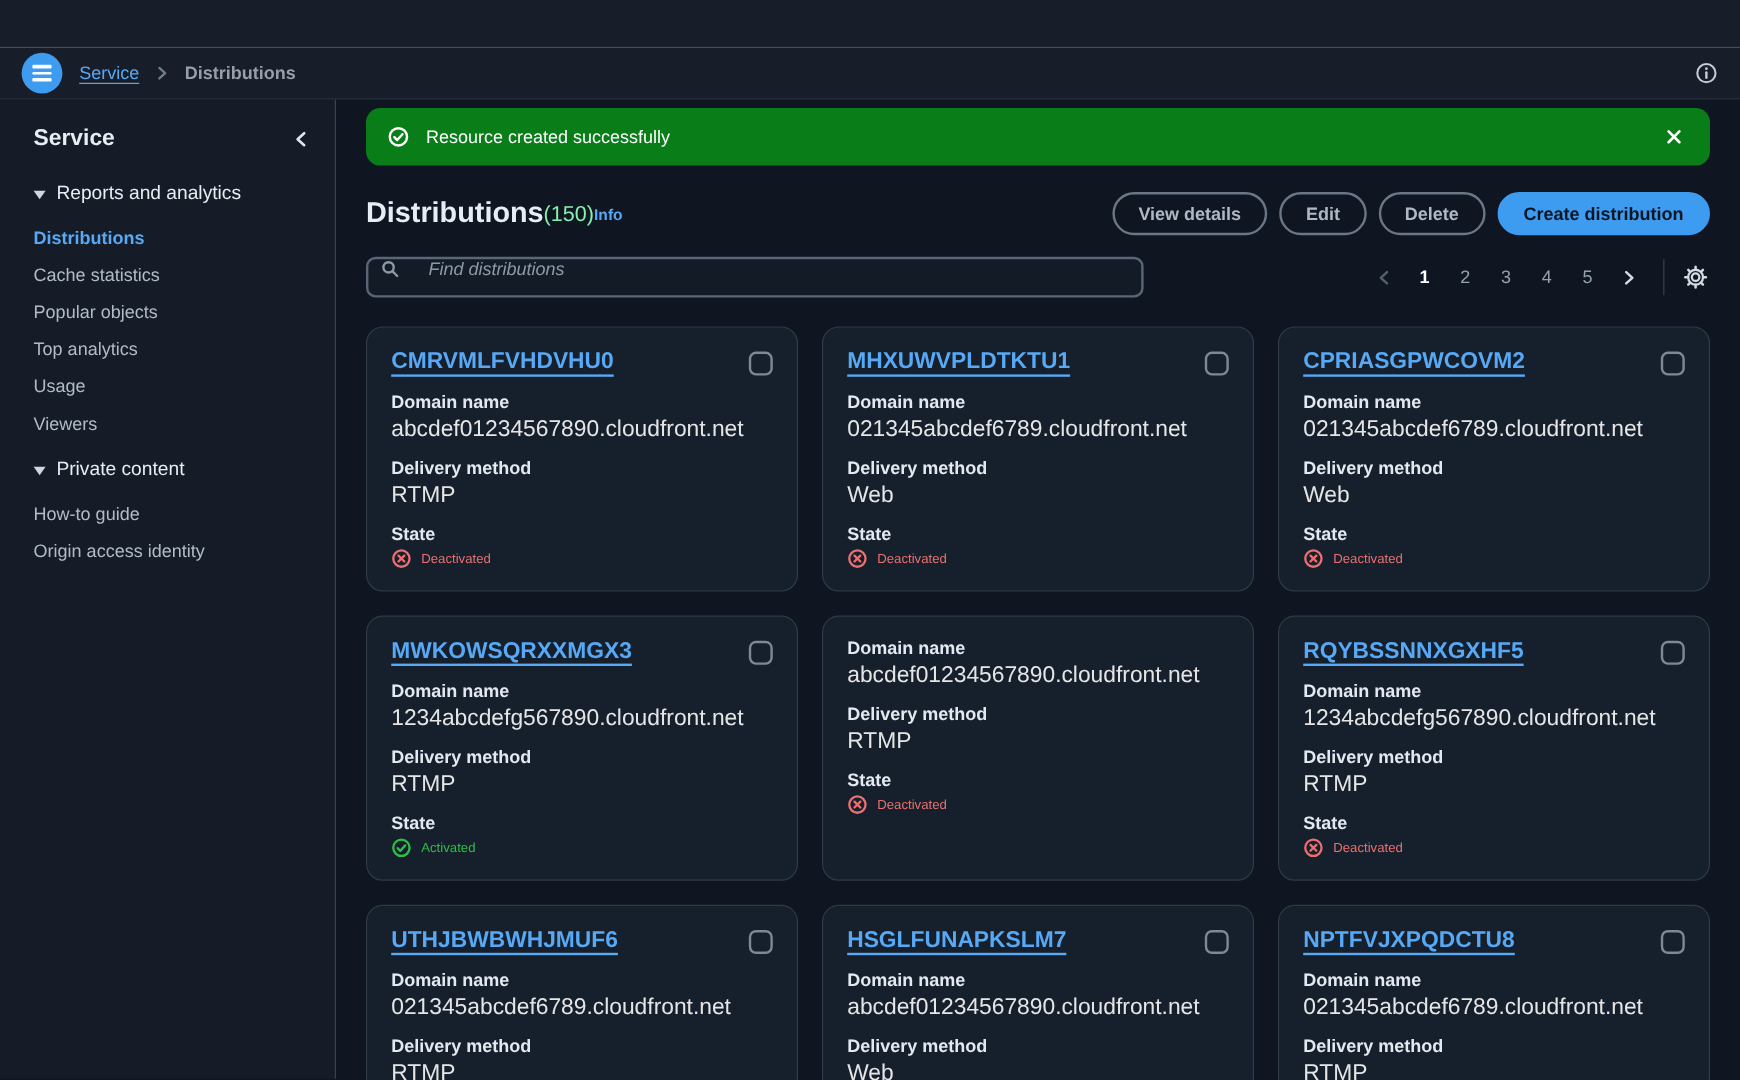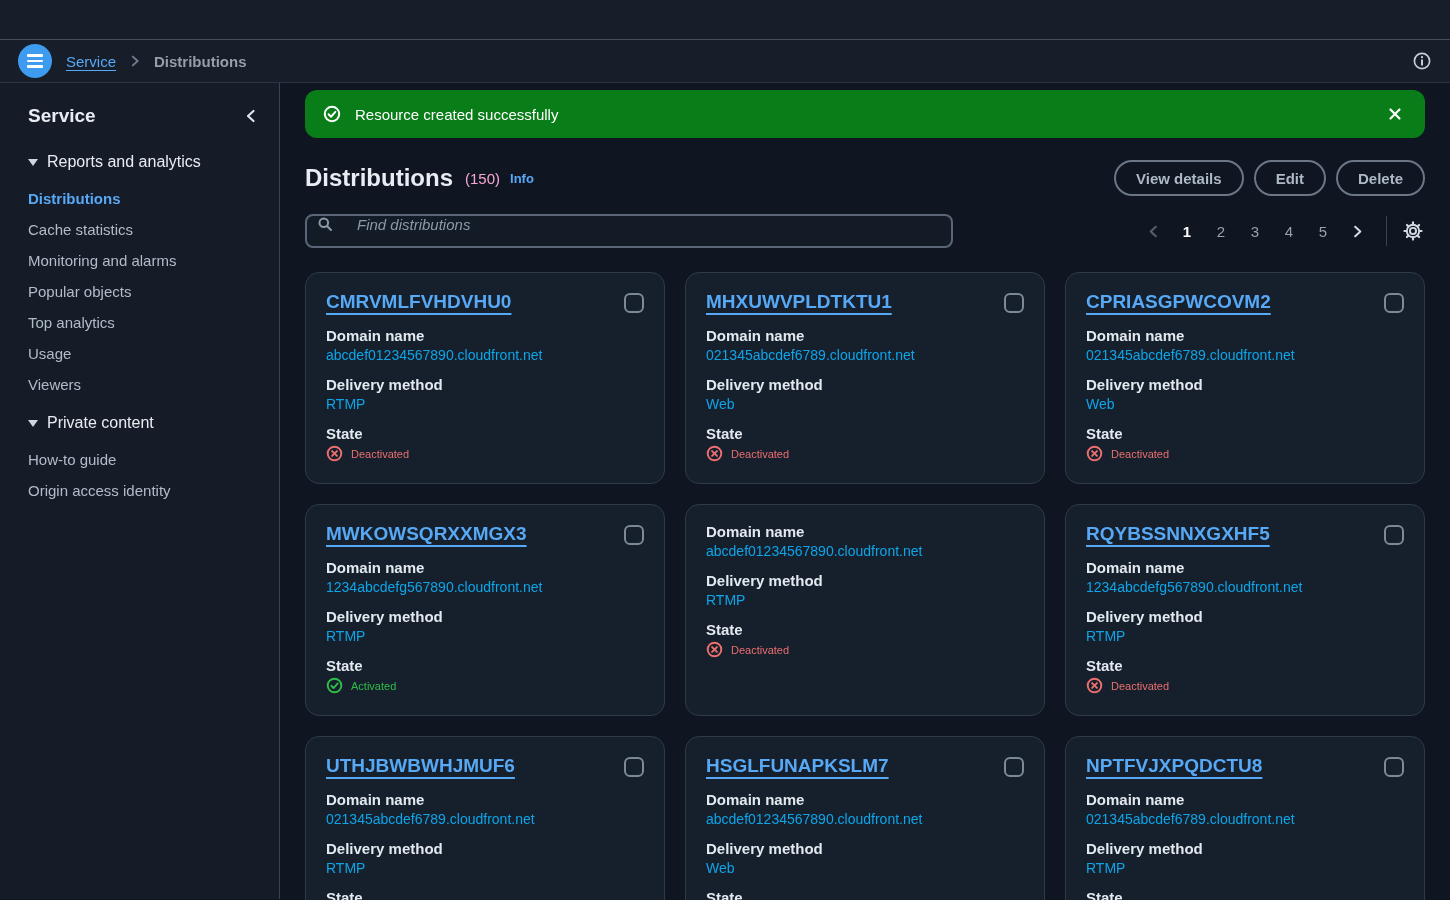--- a/index.html
+++ b/index.html
@@ -51,22 +51,22 @@
   .flashbar {
     background:#087d18; border-radius:12px; height:48px; display:flex; align-items:center;
     padding:0 18px; gap:14px; color:#fff; margin-bottom:22px;
   }
   .flash-msg { font-size:15px; flex:1; }
   .flash-close { background:none; border:none; color:#fff; cursor:pointer; padding:4px; }
 
   
   .header-row { display:flex; align-items:center; margin-bottom:18px; }
   .page-title { font-size:24px; font-weight:bold; color:#e8edf3; }
-  .page-count { font-size:15px; color:#f9a8d4; font-weight:normal; margin-left:12px; }
-  .info-link { font-size:13px; font-weight:bold; color:#57a8f5; margin-left:10px; cursor:pointer; }
+  .page-count { font-size:18px; color:#86efac; font-weight:normal; margin-left:0; }
+  .info-link { font-size:13px; font-weight:bold; color:#57a8f5; cursor:pointer; }
   .header-actions { margin-left:auto; display:flex; gap:10px; }
   .btn {
     height:36px; padding:0 20px; border-radius:18px; background:transparent;
     border:2px solid #6b7686; color:#aeb8c6; font-size:15px; font-weight:bold;
     font-family:inherit; cursor:pointer;
   }
   .btn-primary { background:#3d9bf0; border-color:#3d9bf0; color:#0b1623; }
 
   
   .toolbar-row { display:flex; align-items:center; margin-bottom:24px; }
@@ -100,21 +100,21 @@
   .card-title {
     font-size:19px; font-weight:bold; color:#57a8f5; text-decoration:underline;
     text-underline-offset:5px; text-decoration-thickness:2px; cursor:pointer;
   }
   .checkbox {
     width:20px; height:20px; border:2px solid #7d8998; border-radius:6px;
     background:transparent; cursor:pointer; flex:0 0 auto; margin-top:2px;
   }
   .field { margin-bottom:13px; }
   .field-label { font-size:15px; font-weight:bold; color:#e3e9f0; margin-bottom:3px; }
-  .field-value { font-size:14px; color:#0ea5e9; }
+  .field-value { font-size:19px; color:#e5e5e5; }
   .status { display:flex; align-items:center; gap:8px; font-size:11px; }
   .status[data-status="activated"] { color:#2fbd47; }
   .status[data-status="deactivated"] { color:#eb6f6f; }
 </style>
 </head>
 <body>
 
 <svg class="hidden-defs" xmlns="http://www.w3.org/2000/svg">
   <defs>
     <symbol id="i-circle-check" viewBox="0 0 16 16">
@@ -201,21 +201,20 @@
       </button>
     </div>
 
     <div class="side-section">
       <div class="side-section-head">
         <span class="tri"></span>
         <span class="side-section-label">Reports and analytics</span>
       </div>
       <div class="side-item active">Distributions</div>
       <div class="side-item">Cache statistics</div>
-      <div class="side-item">Monitoring and alarms</div>
       <div class="side-item">Popular objects</div>
       <div class="side-item">Top analytics</div>
       <div class="side-item">Usage</div>
       <div class="side-item">Viewers</div>
     </div>
 
     <div class="side-section">
       <div class="side-section-head">
         <span class="tri"></span>
         <span class="side-section-label">Private content</span>
@@ -242,20 +241,21 @@
     </div>
 
     <div class="header-row">
       <h1 class="page-title">Distributions</h1>
       <span class="page-count">(150)</span>
       <a class="info-link">Info</a>
       <div class="header-actions">
         <button class="btn">View details</button>
         <button class="btn">Edit</button>
         <button class="btn">Delete</button>
+        <button class="btn btn-primary">Create distribution</button>
       </div>
     </div>
 
     <div class="toolbar-row">
       <div class="search-box">
         <span>
             <svg width="16" height="16">
               <use href="#i-search"></use>
             </svg>
           </span>

